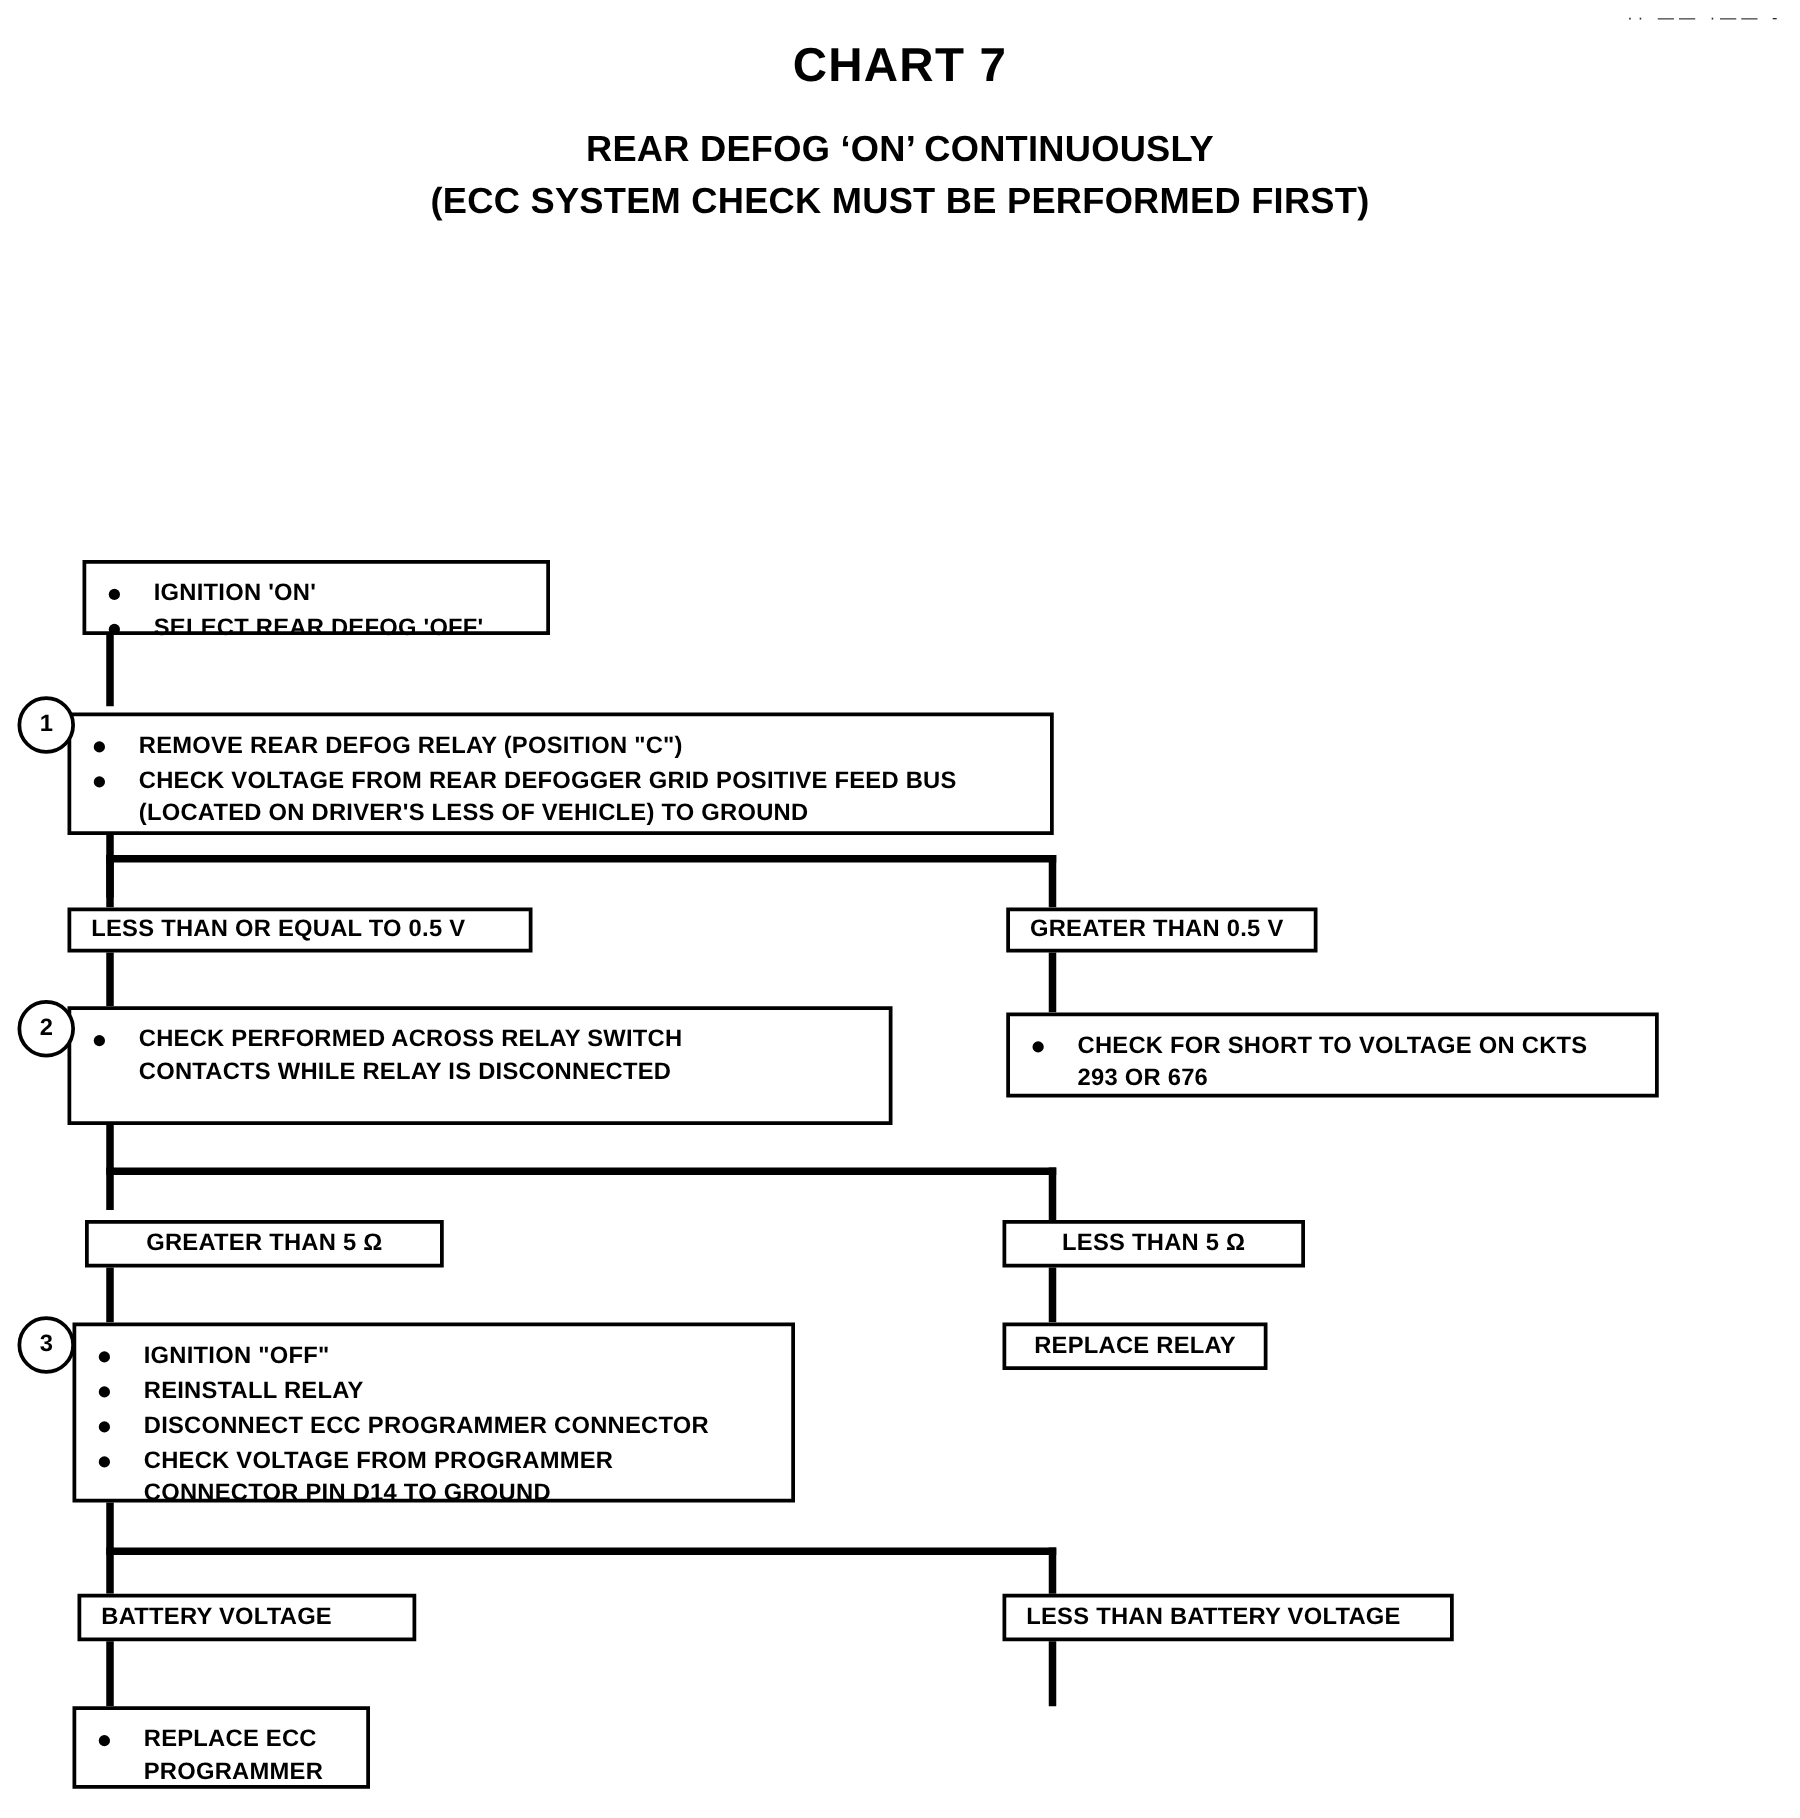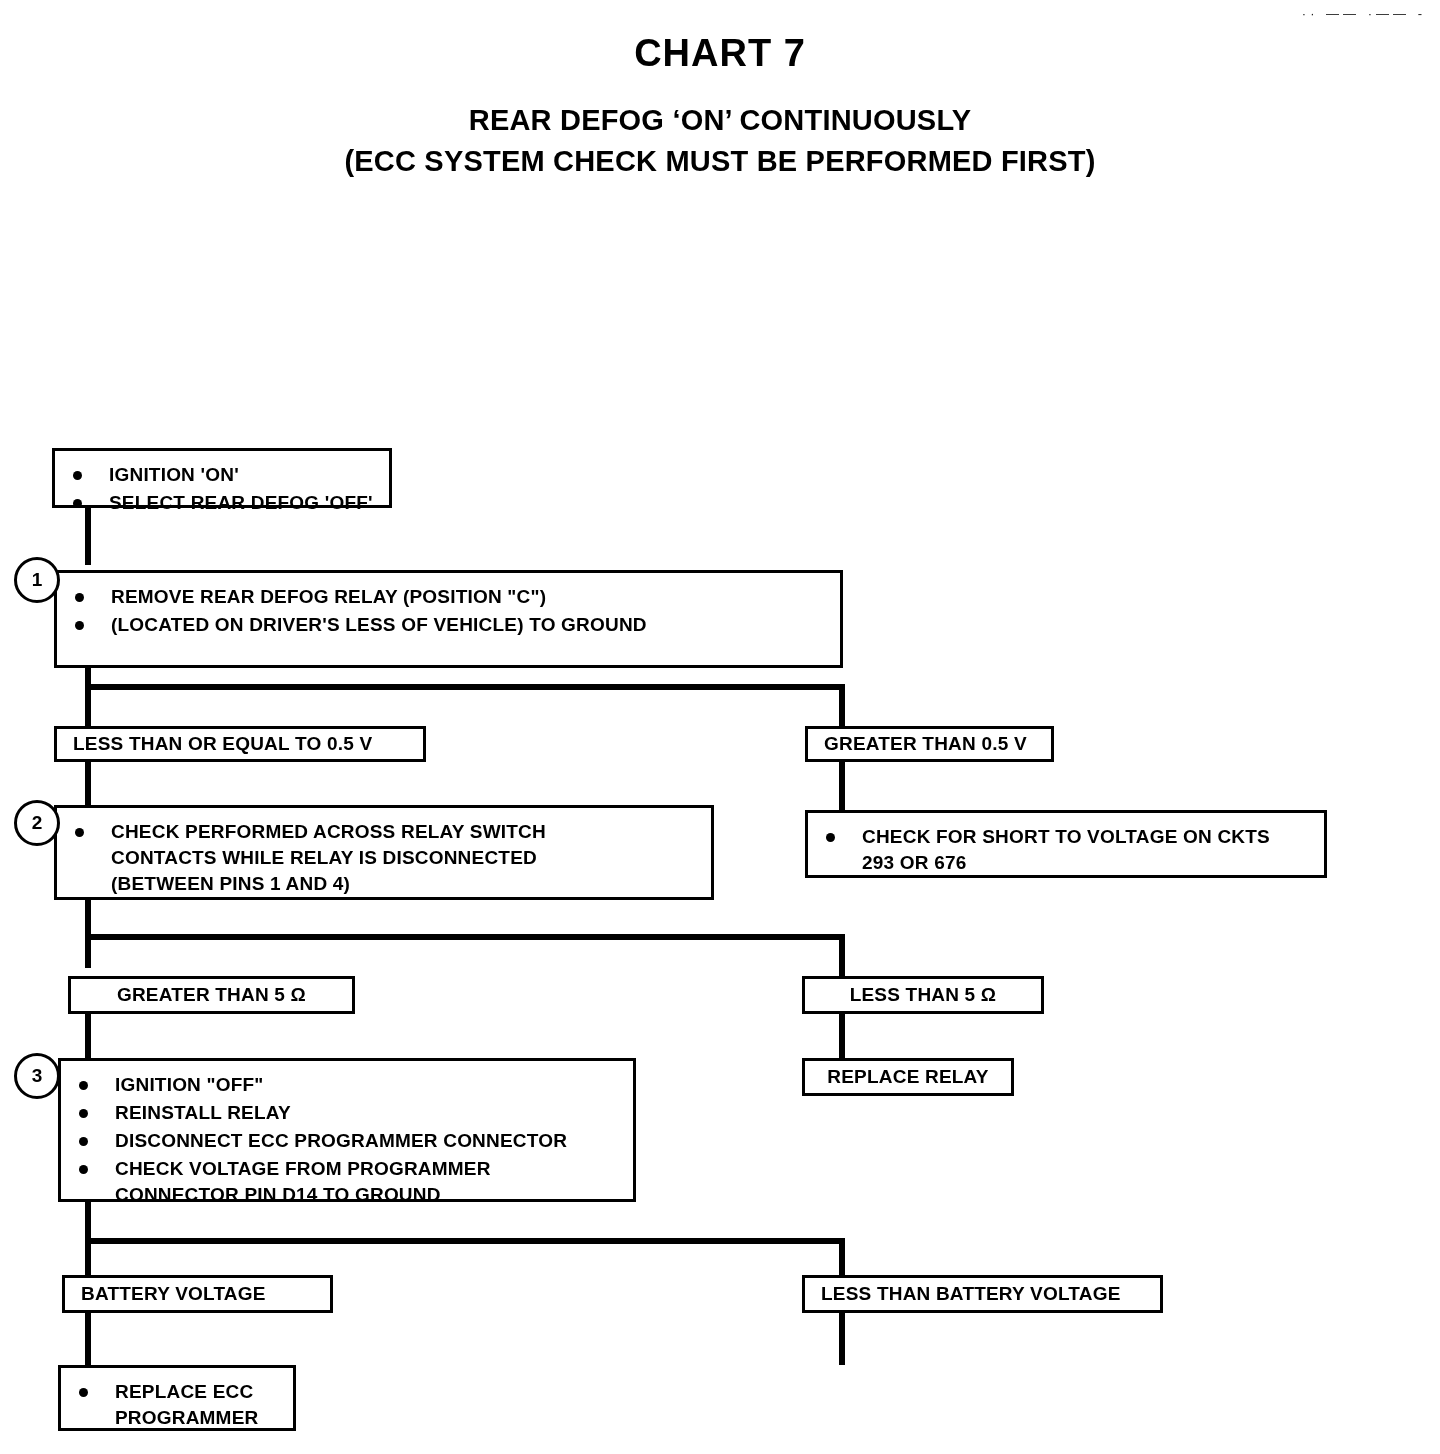--- a/index.html
+++ b/index.html
@@ -172,21 +172,21 @@
   <div class="vline" style="left:839px; top:1013px; height:45px;"></div>
 
   <div class="vline" style="left:85px; top:1200px; height:75px;"></div>
   <div class="hline" style="left:85px; top:1238px; width:760px;"></div>
   <div class="vline" style="left:839px; top:1238px; height:42px;"></div>
 
   <div class="vline" style="left:85px; top:1310px; height:55px;"></div>
 
   <div class="vline" style="left:839px; top:1310px; height:55px;"></div>
 
-  <div class="box boxpad" style="left:52px; top:448px; width:340px; height:60px;">
+  <div class="box boxpad" style="left:66px; top:448px; width:374px; height:60px;">
     <ul class="bl">
       <li>
         <span class="dot"></span>
         <span>IGNITION 'ON'</span>
       </li>
       <li>
         <span class="dot"></span>
         <span>SELECT REAR DEFOG 'OFF'</span>
       </li>
     </ul>
@@ -196,20 +196,21 @@
     <span>1</span>
   </div>
   <div class="box boxpad" style="left:54px; top:570px; width:789px; height:98px;">
     <ul class="bl">
       <li>
         <span class="dot"></span>
         <span>REMOVE REAR DEFOG RELAY (POSITION  "C")</span>
       </li>
       <li>
         <span class="dot"></span>
+        <span>CHECK VOLTAGE FROM REAR DEFOGGER GRID POSITIVE FEED BUS</span>
         <span class="cont">(LOCATED ON DRIVER'S LESS OF VEHICLE) TO GROUND</span>
       </li>
     </ul>
   </div>
 
   <div class="box-label" style="left:54px; top:726px; width:372px; height:36px;">
     <span>LESS THAN OR EQUAL TO 0.5 V</span>
   </div>
   <div class="box-label" style="left:805px; top:726px; width:249px; height:36px;">
     <span>GREATER THAN 0.5 V</span>
@@ -217,21 +218,20 @@
 
   <div class="step-circle" style="left:14px; top:800px;">
     <span>2</span>
   </div>
   <div class="box boxpad" style="left:54px; top:805px; width:660px; height:95px;">
     <ul class="bl">
       <li>
         <span class="dot"></span>
         <span>CHECK PERFORMED ACROSS RELAY SWITCH</span>
         <span class="cont">CONTACTS WHILE RELAY  IS DISCONNECTED</span>
-        <span class="cont">(BETWEEN PINS 1 AND 4)</span>
       </li>
     </ul>
   </div>
 
   <div class="box boxpad" style="left:805px; top:810px; width:522px; height:68px;">
     <ul class="bl">
       <li>
         <span class="dot"></span>
         <span>CHECK FOR SHORT TO VOLTAGE ON CKTS</span>
         <span class="cont">293 OR 676</span>

